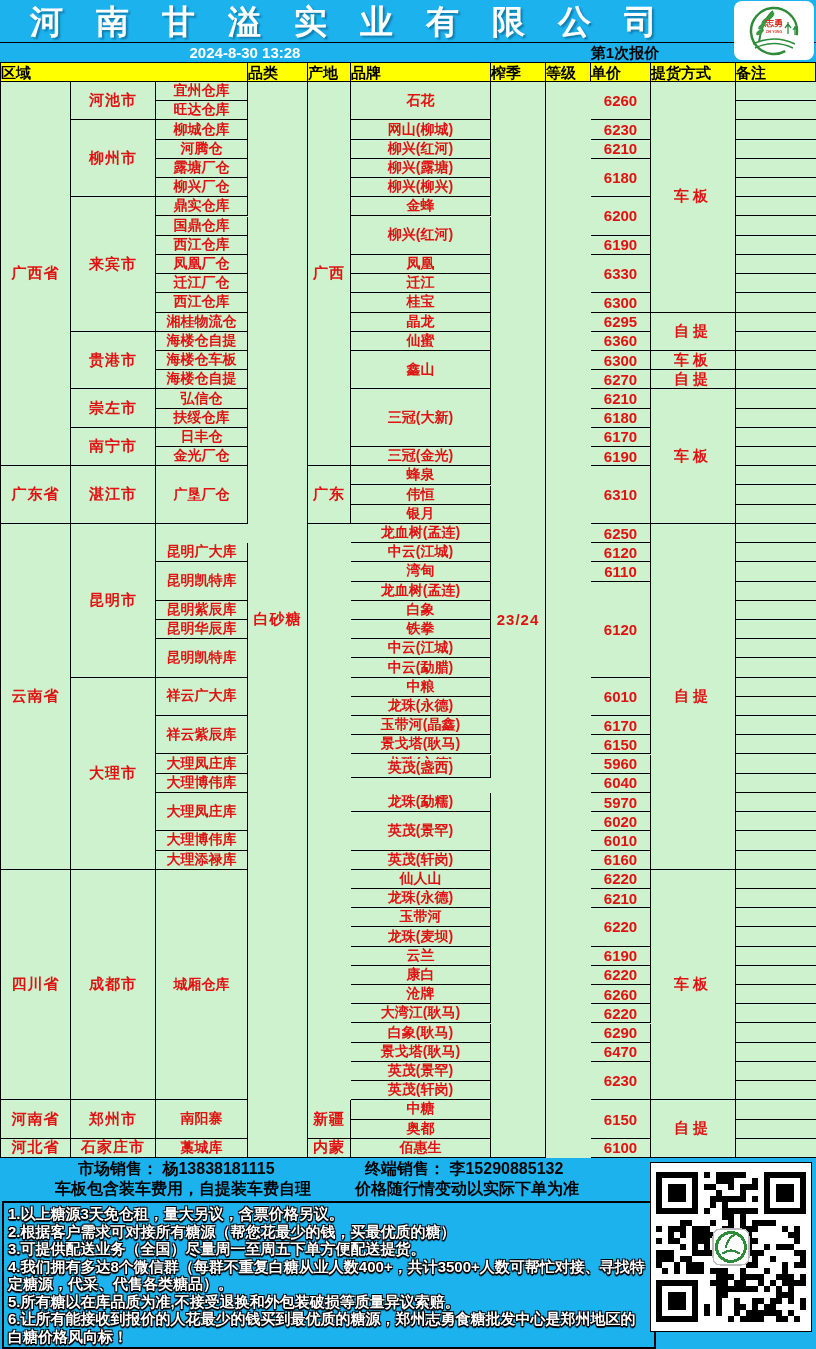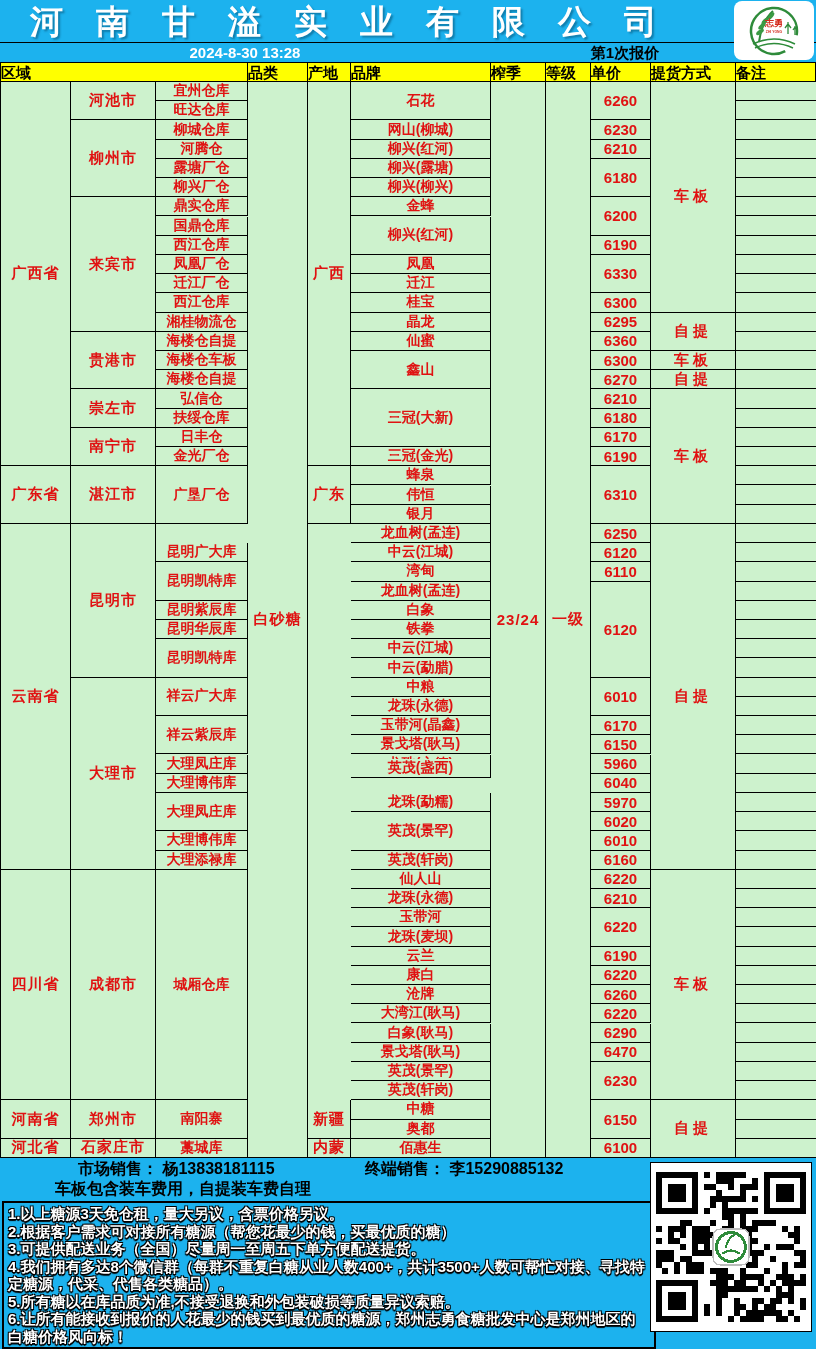--- a/index.html
+++ b/index.html
@@ -192,21 +192,20 @@
       <div class="cell col-brand" style="left: 350px; width: 140px; top: 903.07px; height: 19.21px;">沧牌</div>
       <div class="cell col-brand" style="left: 350px; width: 140px; top: 922.29px; height: 19.21px;">大湾江(耿马)</div>
       <div class="cell col-brand" style="left: 350px; width: 140px; top: 941.5px; height: 19.21px;">白象(耿马)</div>
       <div class="cell col-brand" style="left: 350px; width: 140px; top: 960.71px; height: 19.21px;">景戈塔(耿马)</div>
       <div class="cell col-brand" style="left: 350px; width: 140px; top: 979.93px; height: 19.21px;">英茂(景罕)</div>
       <div class="cell col-brand" style="left: 350px; width: 140px; top: 999.14px; height: 19.21px;">英茂(轩岗)</div>
       <div class="cell col-brand" style="left: 350px; width: 140px; top: 1018.36px; height: 19.21px;">中糖</div>
       <div class="cell col-brand" style="left: 350px; width: 140px; top: 1037.57px; height: 19.21px;">奥都</div>
       <div class="cell col-brand" style="left: 350px; width: 140px; top: 1056.79px; height: 19.21px;">佰惠生</div>
       <div class="cell col-season" style="left: 490px; width: 55px; top: 0px; height: 1076px;">23/24</div>
-      <div class="cell col-grade" style="left: 545px; width: 45px; top: 0px; height: 1076px;">一级</div>
       <div class="cell col-price" style="left: 590px; width: 60px; top: 0px; height: 38.43px;">6260</div>
       <div class="cell col-price" style="left: 590px; width: 60px; top: 38.43px; height: 19.21px;">6230</div>
       <div class="cell col-price" style="left: 590px; width: 60px; top: 57.64px; height: 19.21px;">6210</div>
       <div class="cell col-price" style="left: 590px; width: 60px; top: 76.86px; height: 38.43px;">6180</div>
       <div class="cell col-price" style="left: 590px; width: 60px; top: 115.29px; height: 38.43px;">6200</div>
       <div class="cell col-price" style="left: 590px; width: 60px; top: 153.71px; height: 19.21px;">6190</div>
       <div class="cell col-price" style="left: 590px; width: 60px; top: 172.93px; height: 38.43px;">6330</div>
       <div class="cell col-price" style="left: 590px; width: 60px; top: 211.36px; height: 19.21px;">6300</div>
       <div class="cell col-price" style="left: 590px; width: 60px; top: 230.57px; height: 19.21px;">6295</div>
       <div class="cell col-price" style="left: 590px; width: 60px; top: 249.79px; height: 19.21px;">6360</div>
@@ -305,20 +304,21 @@
       <div class="cell col-remark" style="left: 735px; width: 81px; top: 999.14px; height: 19.21px;"></div>
       <div class="cell col-remark" style="left: 735px; width: 81px; top: 1018.36px; height: 19.21px;"></div>
       <div class="cell col-remark" style="left: 735px; width: 81px; top: 1037.57px; height: 19.21px;"></div>
       <div class="cell col-remark" style="left: 735px; width: 81px; top: 1056.79px; height: 19.21px;"></div>
     </div>
 
   <div class="contact">
     <span class="c-l1a">市场销售： 杨13838181115</span>
     <span class="c-l1b">终端销售： 李15290885132</span>
     <span class="c-l2a">车板包含装车费用，自提装车费自理</span>
+    <span class="c-l2b">价格随行情变动以实际下单为准</span>
   </div>
 
   <div class="notesarea">
     <div class="notesbox">
       <div class="note">1.以上糖源3天免仓租，量大另议，含票价格另议。</div>
       <div class="note">2.根据客户需求可对接所有糖源（帮您花最少的钱，买最优质的糖）</div>
       <div class="note">3.可提供配送业务（全国）尽量周一至周五下单方便配送提货。</div>
       <div class="note">4.我们拥有多达8个微信群（每群不重复白糖从业人数400+，共计3500+人数可帮忙对接、寻找特定糖源，代采、代售各类糖品）。</div>
       <div class="note">5.所有糖以在库品质为准,不接受退换和外包装破损等质量异议索赔。</div>
       <div class="note">6.让所有能接收到报价的人花最少的钱买到最优质的糖源，郑州志勇食糖批发中心是郑州地区的白糖价格风向标！</div>

